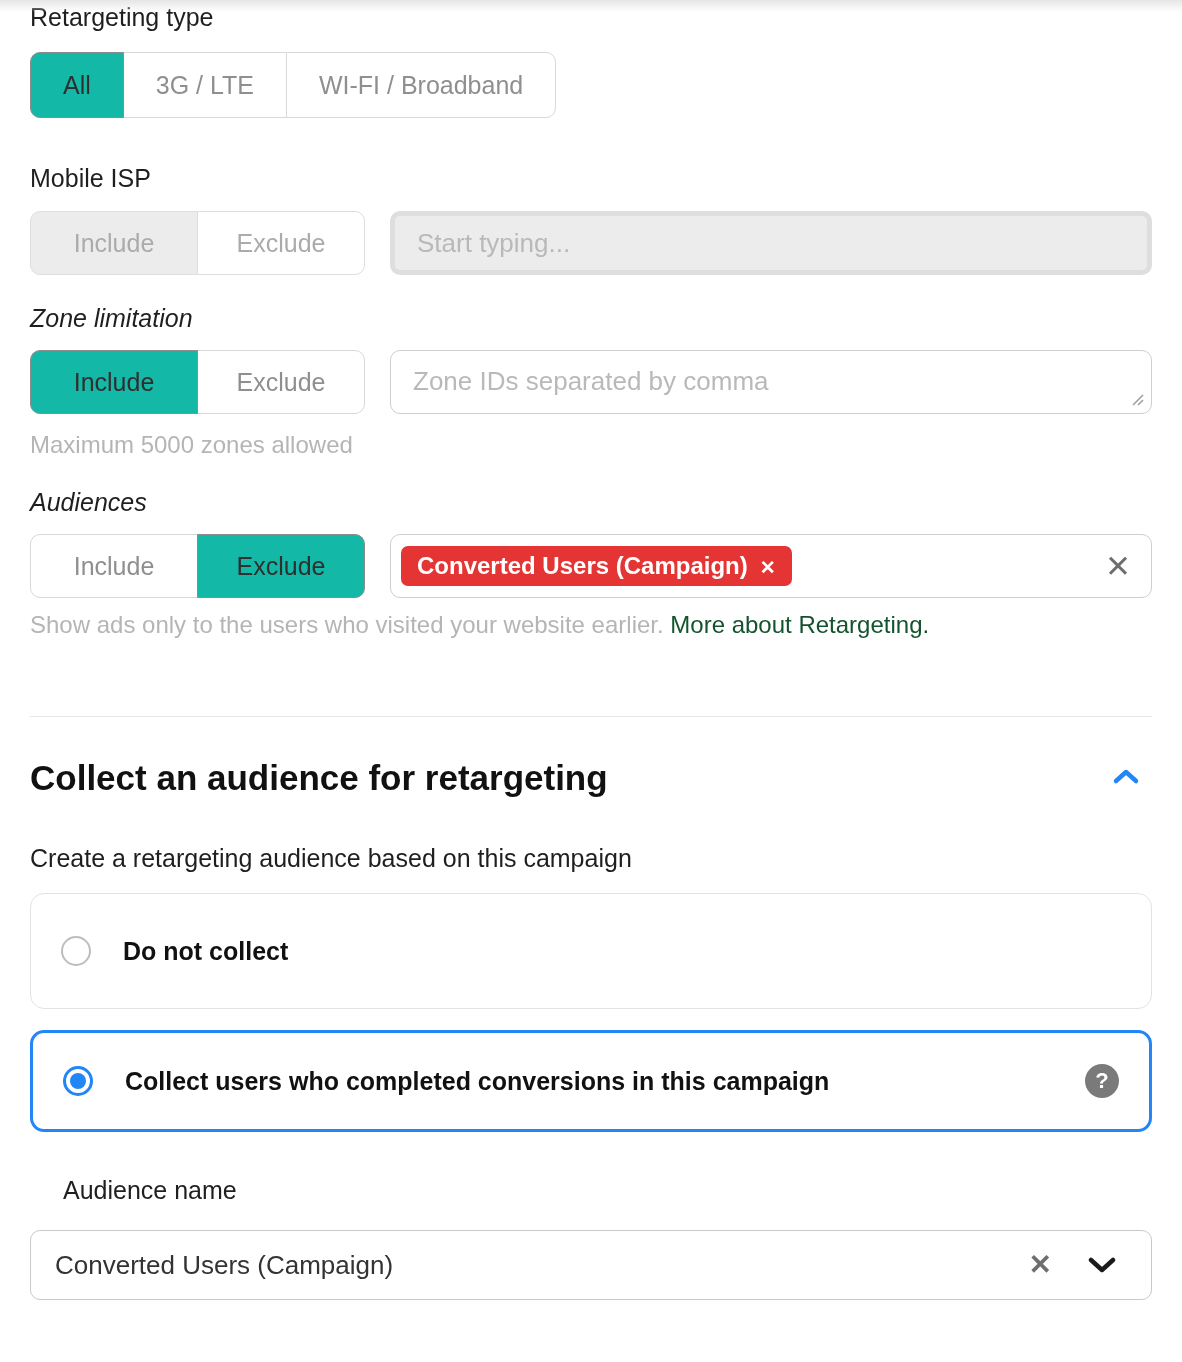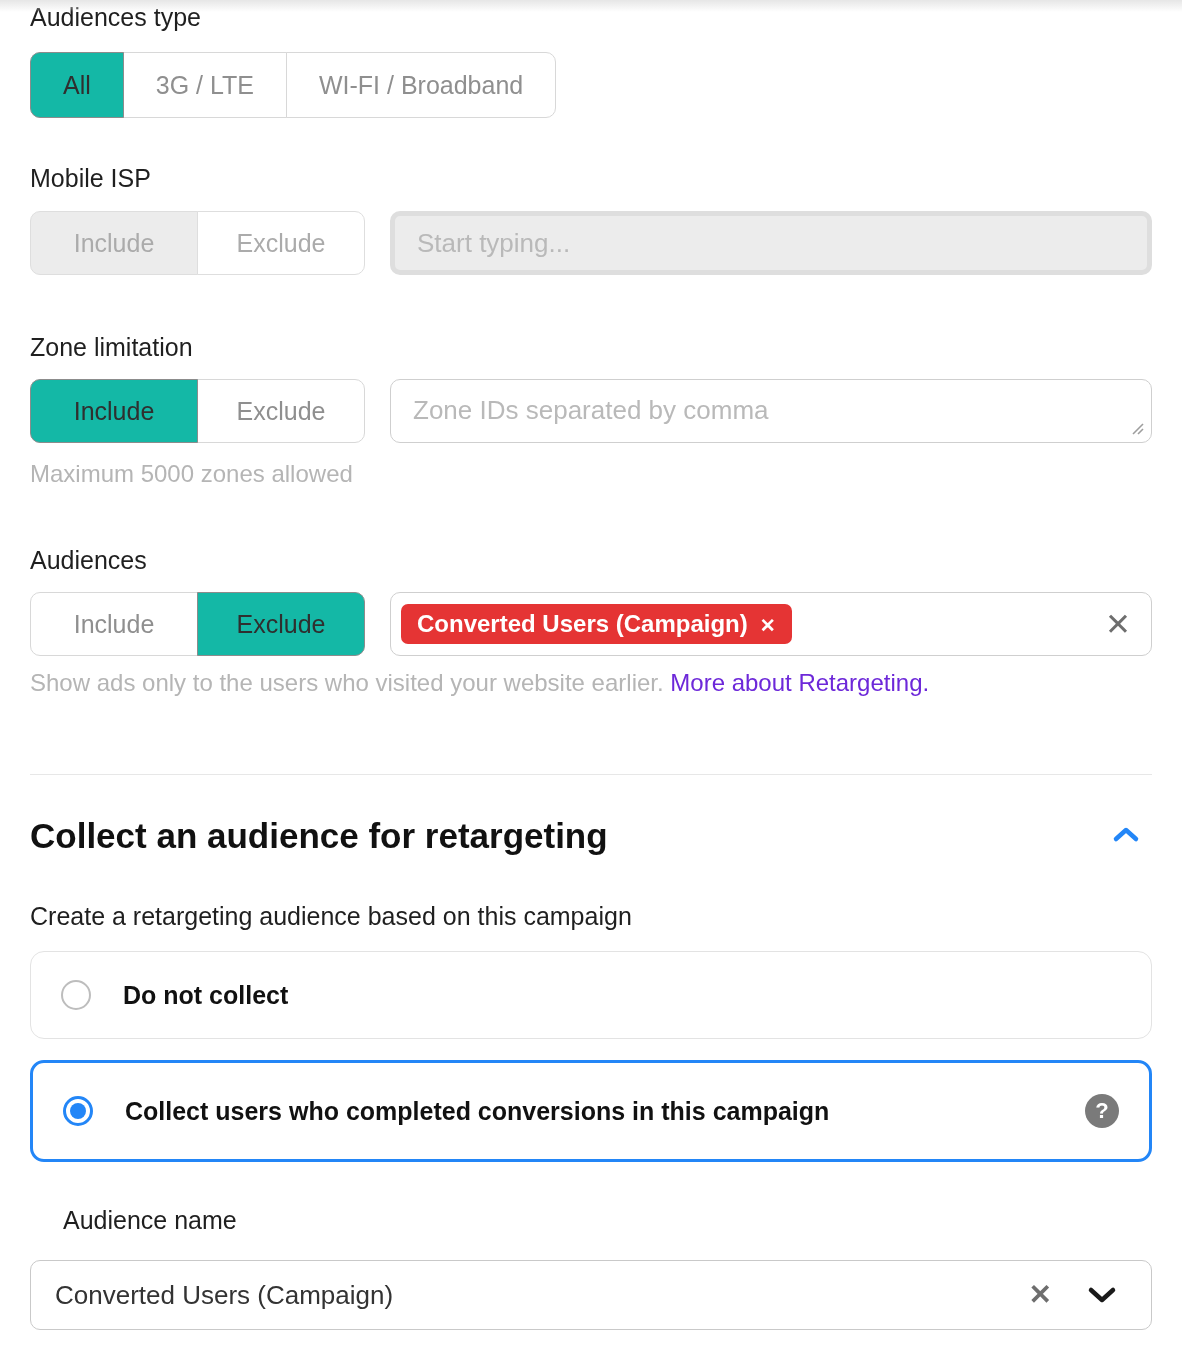--- a/index.html
+++ b/index.html
@@ -70,23 +70,23 @@
     border: 1px solid #cfcfcf; border-radius: 10px;
     font-size: 26px; color: #14532d;
     padding: 15px 22px;
     outline: none; resize: none;
     background: #ffffff;
     line-height: 30px;
   }
   .resize-handle { position: absolute; right: 8px; bottom: 8px; }
 
   .help-text { font-size: 24px; line-height: 28px; color: #b5b5b5; margin-top: 13px; }
-  .help-link { color: #6d28d9; cursor: pointer; text-decoration: none; }
-
-  .mt-section { margin-top: 57px; }
+  .help-link { color: #14532d; cursor: pointer; text-decoration: none; }
+
+  .mt-section { margin-top: 28px; font-style: italic; }
   .mt-section-lg { margin-top: 45px; }
 
   
   .chip-field {
     flex: 1; margin-left: 25px;
     height: 64px;
     border: 1px solid #cfcfcf; border-radius: 10px;
     background: #fff;
     display: flex; align-items: center;
     padding: 0 20px 0 10px;
@@ -117,21 +117,21 @@
   }
   .heading { font-size: 35px; line-height: 46px; font-weight: bold; color: #111; }
   .collapse-btn { background: none; border: none; cursor: pointer; padding: 6px; margin-right: 6px; }
 
   .subheading { font-size: 25px; line-height: 30px; margin-top: 42px; color: #1f1f1f; }
 
   
   .radio-card {
     margin-top: 20px;
     border: 1.5px solid #e3e3e3; border-radius: 14px;
-    height: 88px;
+    height: 116px;
     display: flex; align-items: center;
     padding: 0 30px;
     background: #fff;
     cursor: pointer;
   }
   .radio-card.selected {
     border: 3px solid #2386f7;
     height: 102px;
     margin-top: 21px;
   }
@@ -173,21 +173,21 @@
     cursor: pointer; display: flex;
   }
 </style>
 </head>
 <body>
 
 <div class="page">
   <div class="top-fade"></div>
 
   
-  <div class="field-label">Audiences type</div>
+  <div class="field-label">Retargeting type</div>
   <div class="segmented">
     <button class="seg selected">All</button>
     <button class="seg">3G / LTE</button>
     <button class="seg">WI-FI / Broadband</button>
   </div>
 
   
   <div class="field-label mt-section-lg">Mobile ISP</div>
   <div class="row">
     <div class="segmented">

